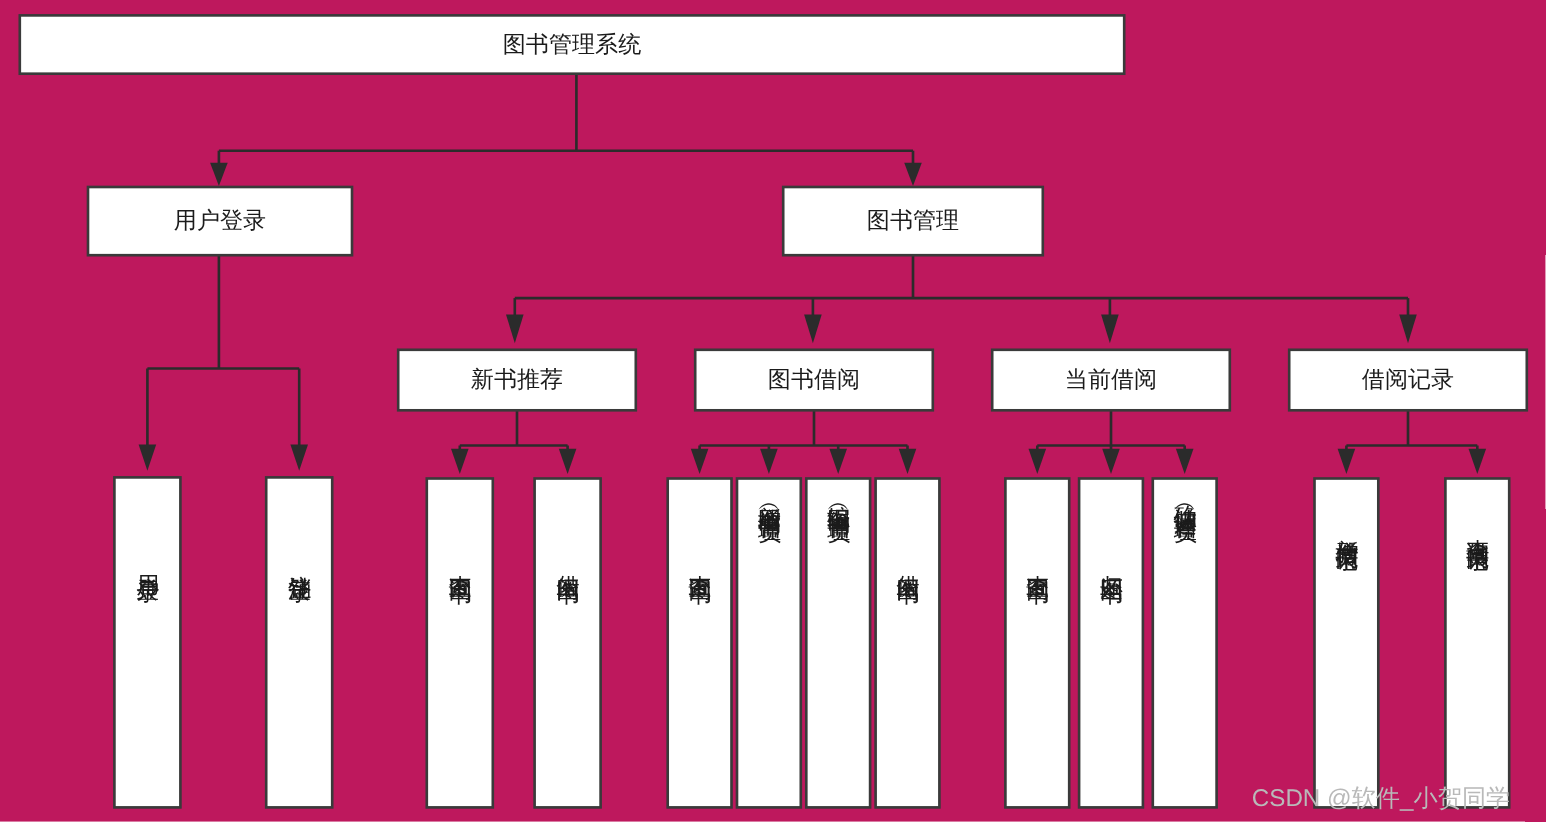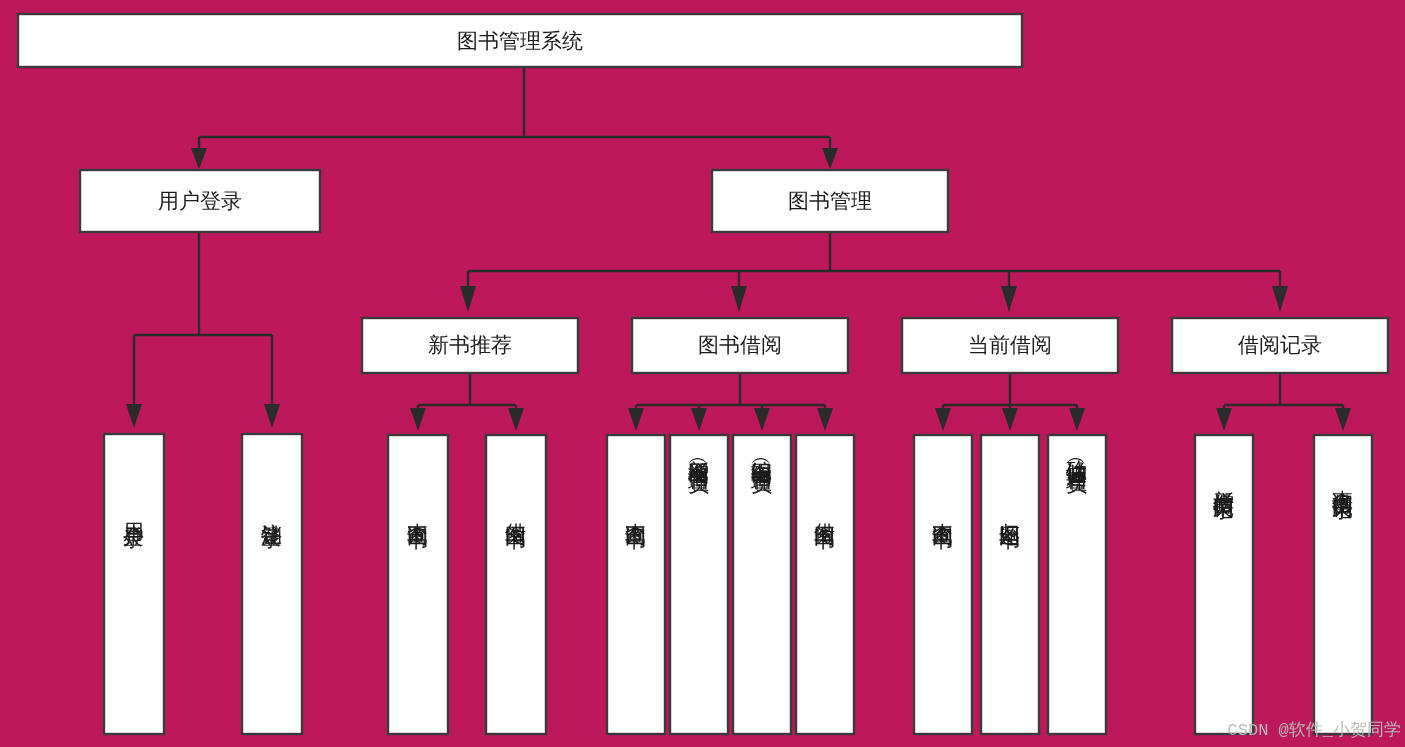--- a/index.html
+++ b/index.html
@@ -51,24 +51,24 @@
   .node-label-v {
     font-family: "Liberation Sans", "DejaVu Sans", sans-serif;
     font-size: 21px;
     fill: #1b1b1b;
     writing-mode: vertical-rl;
     text-orientation: upright;
     letter-spacing: 2px;
   }
   .watermark {
     position: absolute;
-    right: 4px;
+    right: 32px;
     bottom: 6px;
-    font-family: Liberation Mono, monospace;
-    font-size: 17px;
+    font-family: Liberation Sans, sans-serif;
+    font-size: 22px;
     color: #b9b9b9;
     white-space: nowrap;
     pointer-events: none;
     user-select: none;
   }
 </style>
 </head>
 <body>
 
 <div id="diagram-root">

